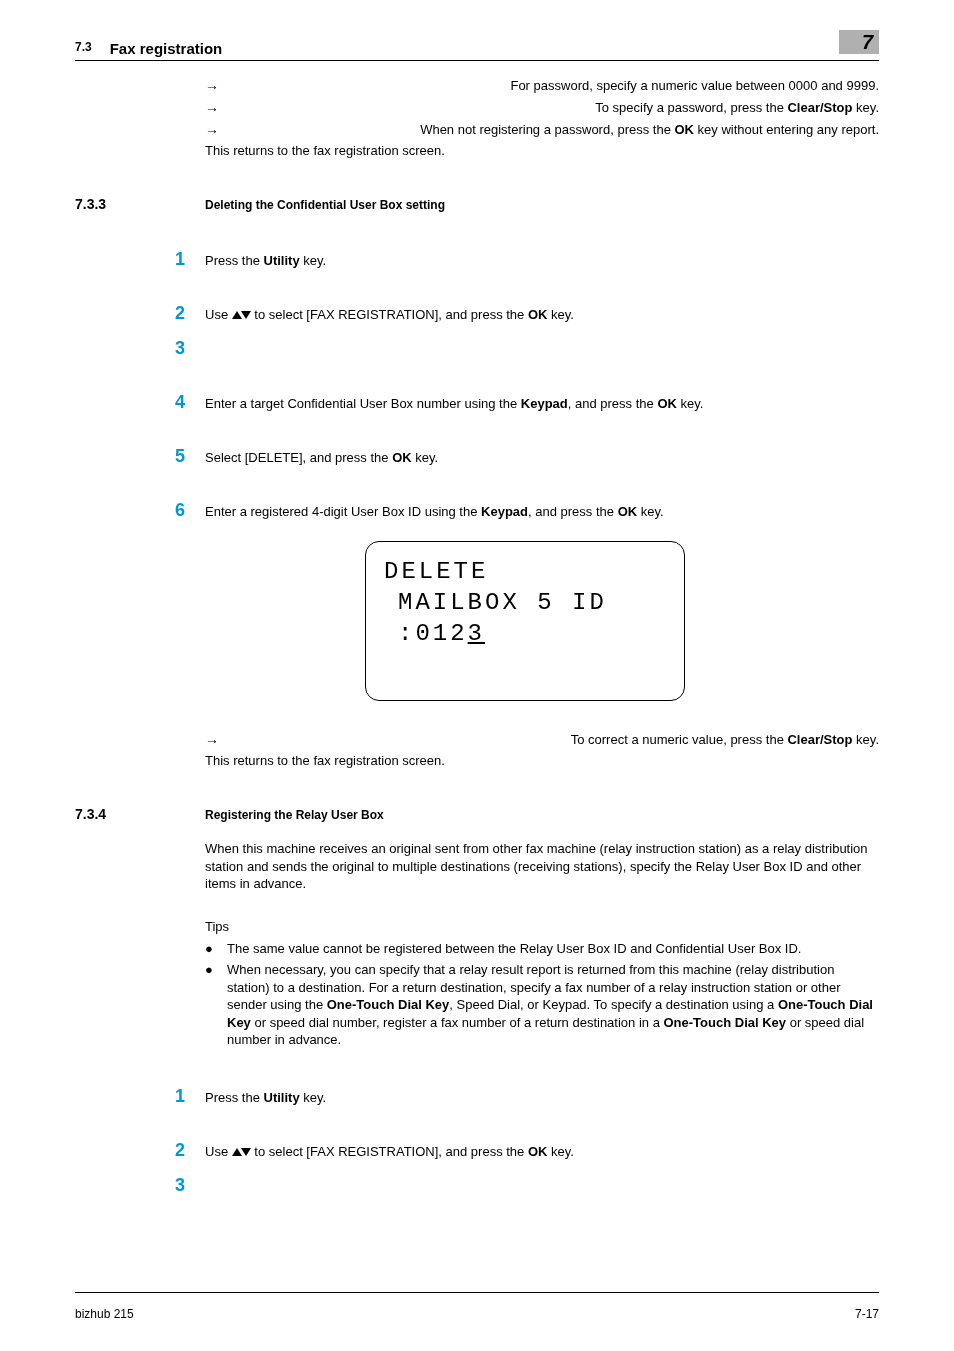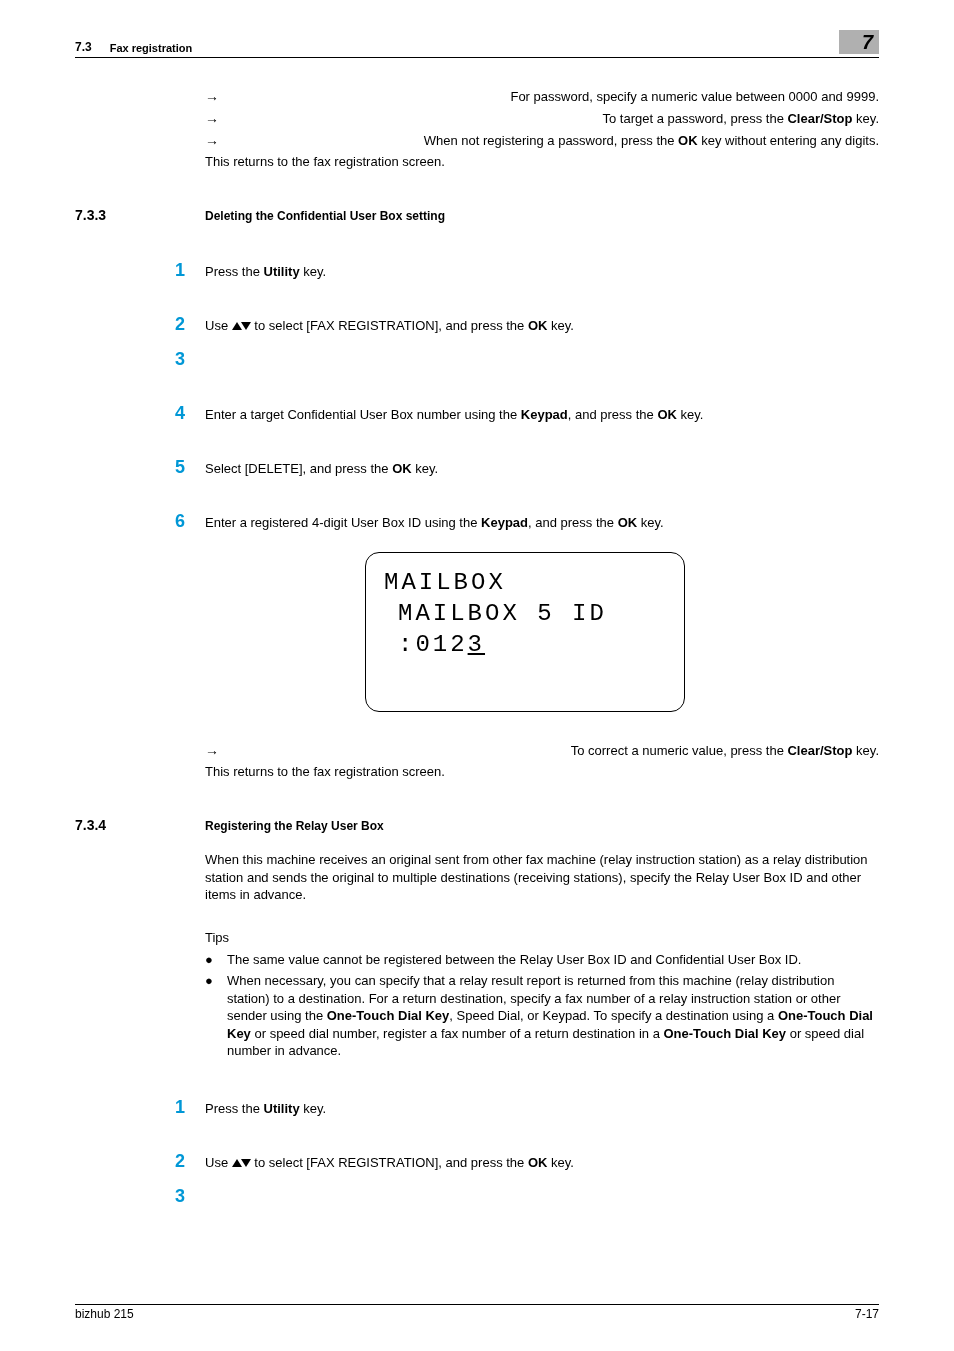--- a/index.html
+++ b/index.html
@@ -12,33 +12,33 @@
       font-size: 13px;
       color: #000;
       background: #fff;
       width: 954px;
       height: 1351px;
       position: relative;
       padding: 40px 75px 30px 75px;
     }
     .header-line {
       display: flex;
-      align-items: flex-end;
+      align-items: flex-start;
       border-bottom: 1px solid #000;
       padding-bottom: 3px;
-      margin-bottom: 30px;
+      margin-bottom: 16px;
     }
     .header-section {
       font-weight: bold;
       font-size: 12px;
       margin-right: 18px;
     }
     .header-title {
       font-weight: bold;
-      font-size: 11px;
+      font-size: 15px;
     }
     .chapter-badge {
       position: absolute;
       top: 30px;
       right: 75px;
       background: #b0b0b0;
       width: 40px;
       height: 24px;
       display: flex;
       align-items: center;
@@ -167,21 +167,21 @@
     }
     .bullet-item .bt {
       flex: 1;
     }
     .footer {
       position: absolute;
       bottom: 30px;
       left: 75px;
       right: 75px;
       border-top: 1px solid #000;
-      padding-top: 2px;
+      padding-top: 14px;
       display: flex;
       justify-content: space-between;
       font-size: 12px;
     }
     .section-block {
       margin-left: 0;
     }
     .steps-block {
       margin-top: 18px;
     }
@@ -201,28 +201,28 @@
 <div class="content">
 
   <div class="arrow-line">
     <span class="arrow">→</span>
     <span class="arrow-text">For password, specify a numeric value between 0000 and 9999.</span>
   </div>
 
   <div class="arrow-line">
     <span class="arrow">→</span>
     <span class="arrow-text">
-      <span>To target a password, press the </span><span class="bold">Clear/Stop</span><span> key.</span>
+      <span>To specify a password, press the </span><span class="bold">Clear/Stop</span><span> key.</span>
     </span>
   </div>
 
   <div class="arrow-line">
     <span class="arrow">→</span>
     <span class="arrow-text">
-      <span>When not registering a password, press the </span><span class="bold">OK</span><span> key without entering any digits.</span>
+      <span>When not registering a password, press the </span><span class="bold">OK</span><span> key without entering any report.</span>
     </span>
   </div>
 
   <div class="plain-line">This returns to the fax registration screen.</div>
 
   <div class="section-heading">
     <span class="section-number">7.3.3</span>
     <span class="section-title">Deleting the Confidential User Box setting</span>
   </div>
 
@@ -250,21 +250,21 @@
       <span class="step-num">5</span>
       <span class="step-text"><span>Select [DELETE], and press the </span><span class="bold">OK</span><span> key.</span></span>
     </div>
 
     <div class="step">
       <span class="step-num">6</span>
       <span class="step-text"><span>Enter a registered 4-digit User Box ID using the </span><span class="bold">Keypad</span><span>, and press the </span><span class="bold">OK</span><span> key.</span></span>
     </div>
 
     <div class="lcd">
-      <div class="lcd-line1">MAILBOX</div>
+      <div class="lcd-line1">DELETE</div>
       <div class="lcd-line2">MAILBOX 5 ID</div>
       <div class="lcd-line3"><span>:012</span><span class="lcd-cursor">3</span></div>
     </div>
 
     <div class="arrow-line">
       <span class="arrow">→</span>
       <span class="arrow-text"><span>To correct a numeric value, press the </span><span class="bold">Clear/Stop</span><span> key.</span></span>
     </div>
     <div class="plain-line">This returns to the fax registration screen.</div>
   </div>

